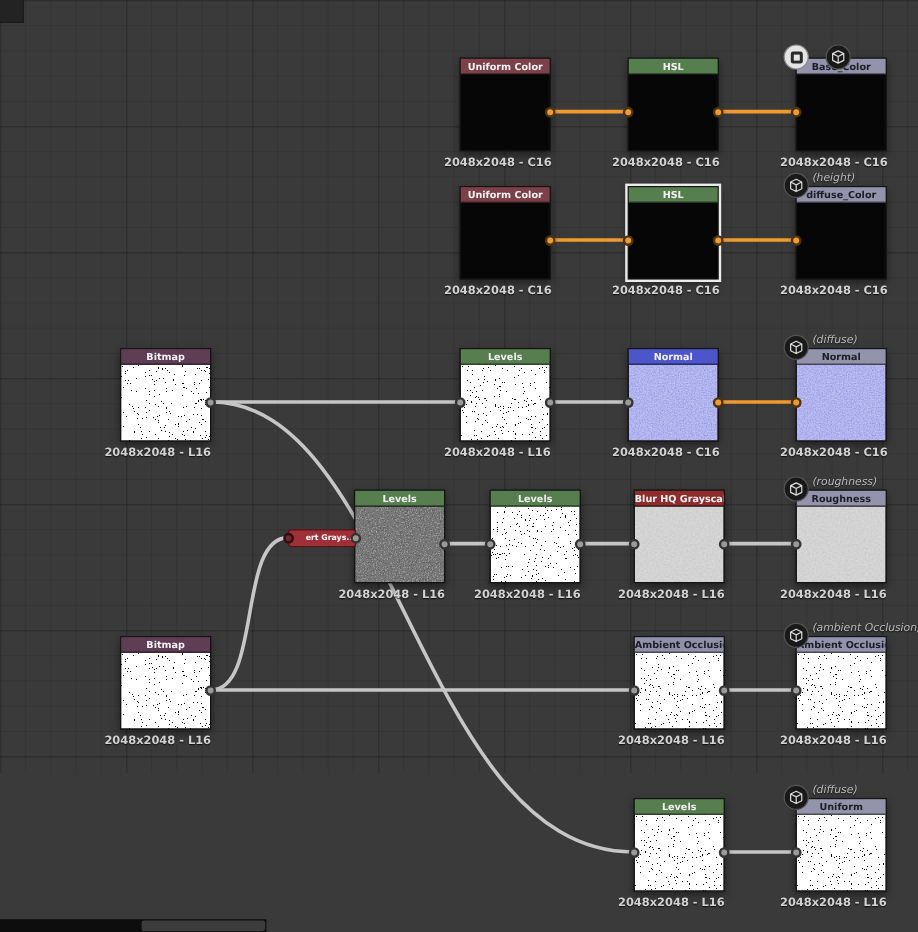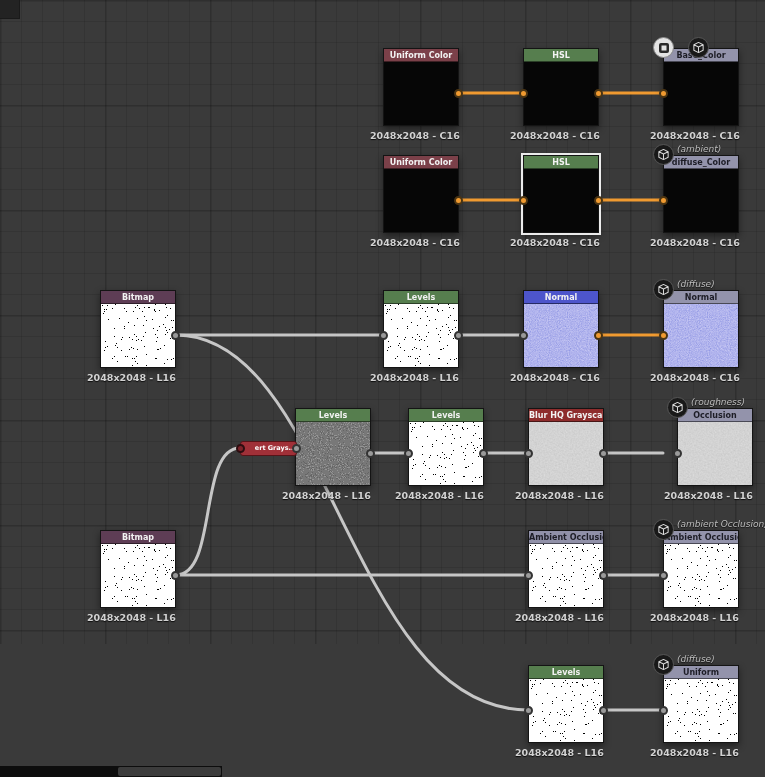--- a/index.html
+++ b/index.html
@@ -159,21 +159,21 @@
     <span class="dot out orange"></span>
     <div class="cap">2048x2048 - C16</div>
   </div>
 
   <div class="node" style="left:663px;top:155px">
     <span class="oicon">
       <svg width="13" height="13" viewBox="0 0 14 14">
           <path d="M7 1.5 12 4v6L7 12.5 2 10V4Z M2 4l5 2.5L12 4 M7 6.5V12.5" fill="none" stroke="#d8d8d8" stroke-width="1.1" stroke-linejoin="round"></path>
         </svg>
     </span>
-    <span class="otag">(ambient)</span>
+    <span class="otag">(height)</span>
     <div class="nh h-output">diffuse_Color</div>
     <div class="nb black"></div>
     <span class="dot in orange"></span>
     <div class="cap">2048x2048 - C16</div>
   </div>
 
   <div class="node" style="left:100px;top:290px">
     <div class="nh h-bitmap">Bitmap</div>
     <div class="nb">
         <svg class="thumb" aria-hidden="true">
@@ -259,28 +259,28 @@
     <div class="nb">
         <svg class="thumb" aria-hidden="true">
           <rect width="100%" height="100%" filter="url(#fGray)"></rect>
         </svg>
       </div>
     <span class="dot in"></span>
     <span class="dot out"></span>
     <div class="cap">2048x2048 - L16</div>
   </div>
 
-  <div class="node" style="left:677px;top:408px">
+  <div class="node" style="left:663px;top:408px">
     <span class="oicon">
       <svg width="13" height="13" viewBox="0 0 14 14">
           <path d="M7 1.5 12 4v6L7 12.5 2 10V4Z M2 4l5 2.5L12 4 M7 6.5V12.5" fill="none" stroke="#d8d8d8" stroke-width="1.1" stroke-linejoin="round"></path>
         </svg>
     </span>
     <span class="otag">(roughness)</span>
-    <div class="nh h-output">Occlusion</div>
+    <div class="nh h-output">Roughness</div>
     <div class="nb">
         <svg class="thumb" aria-hidden="true">
           <rect width="100%" height="100%" filter="url(#fGray)"></rect>
         </svg>
       </div>
     <span class="dot in"></span>
     <div class="cap">2048x2048 - L16</div>
   </div>
 
   <div class="node" style="left:100px;top:530px">

